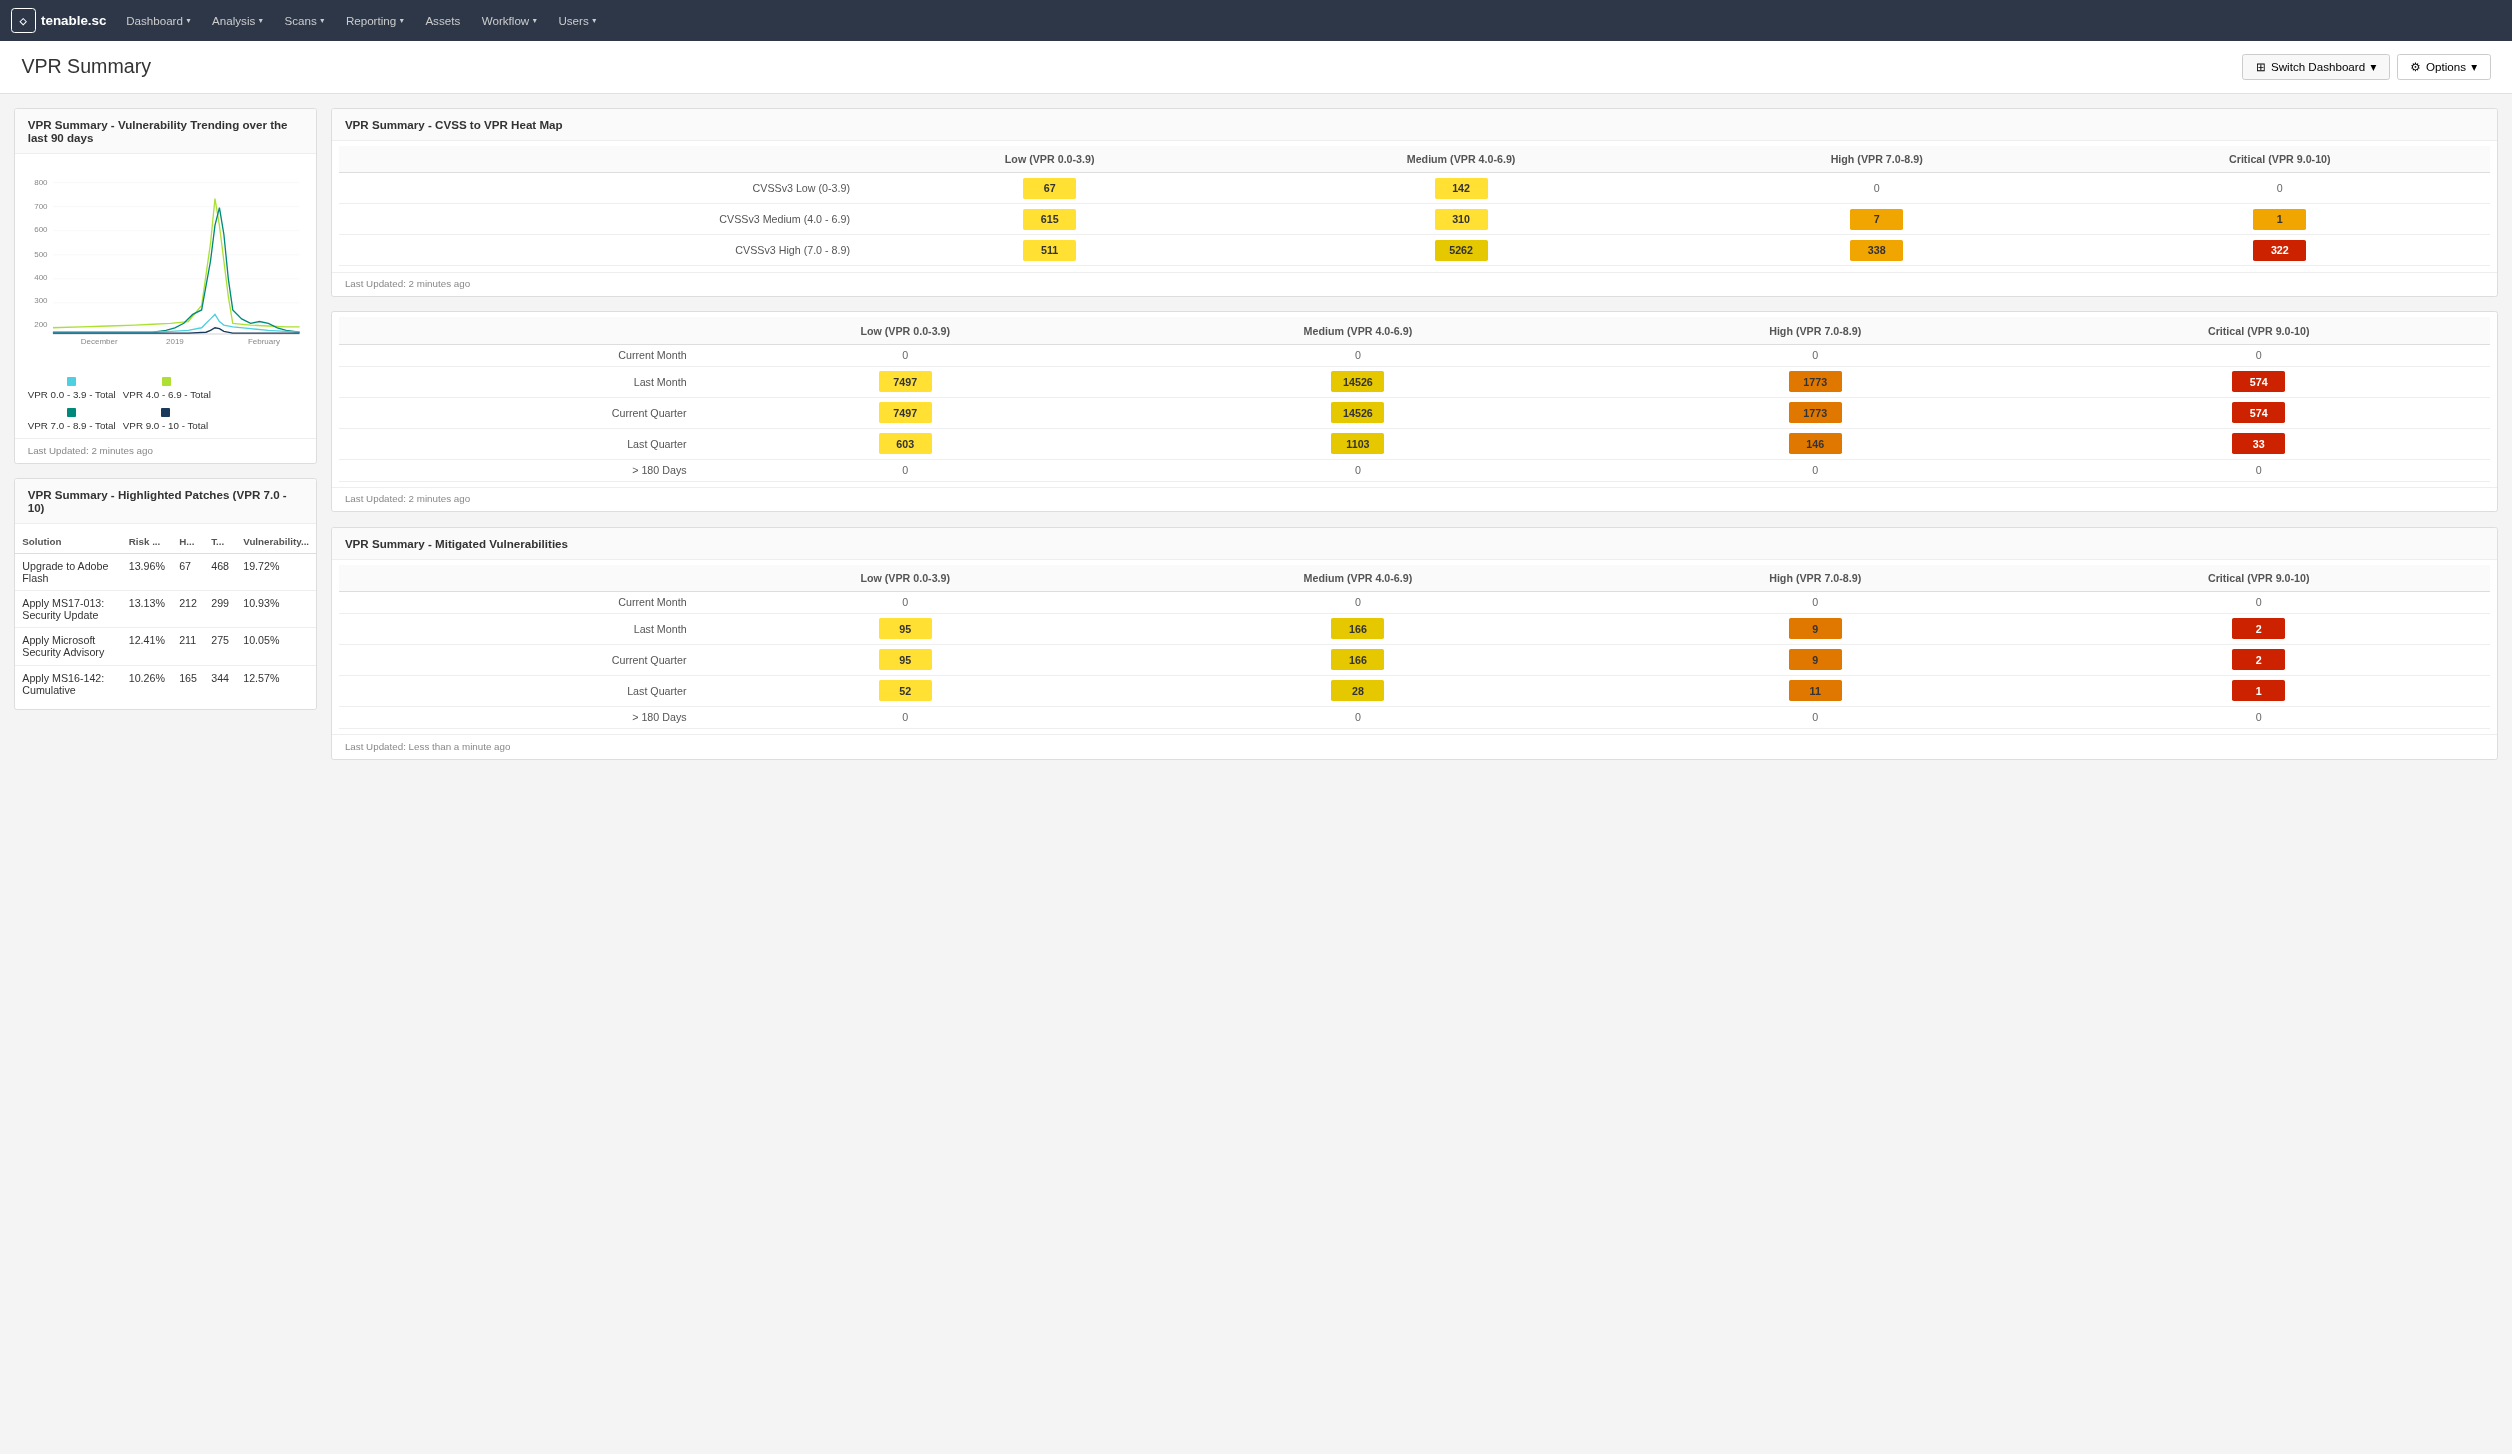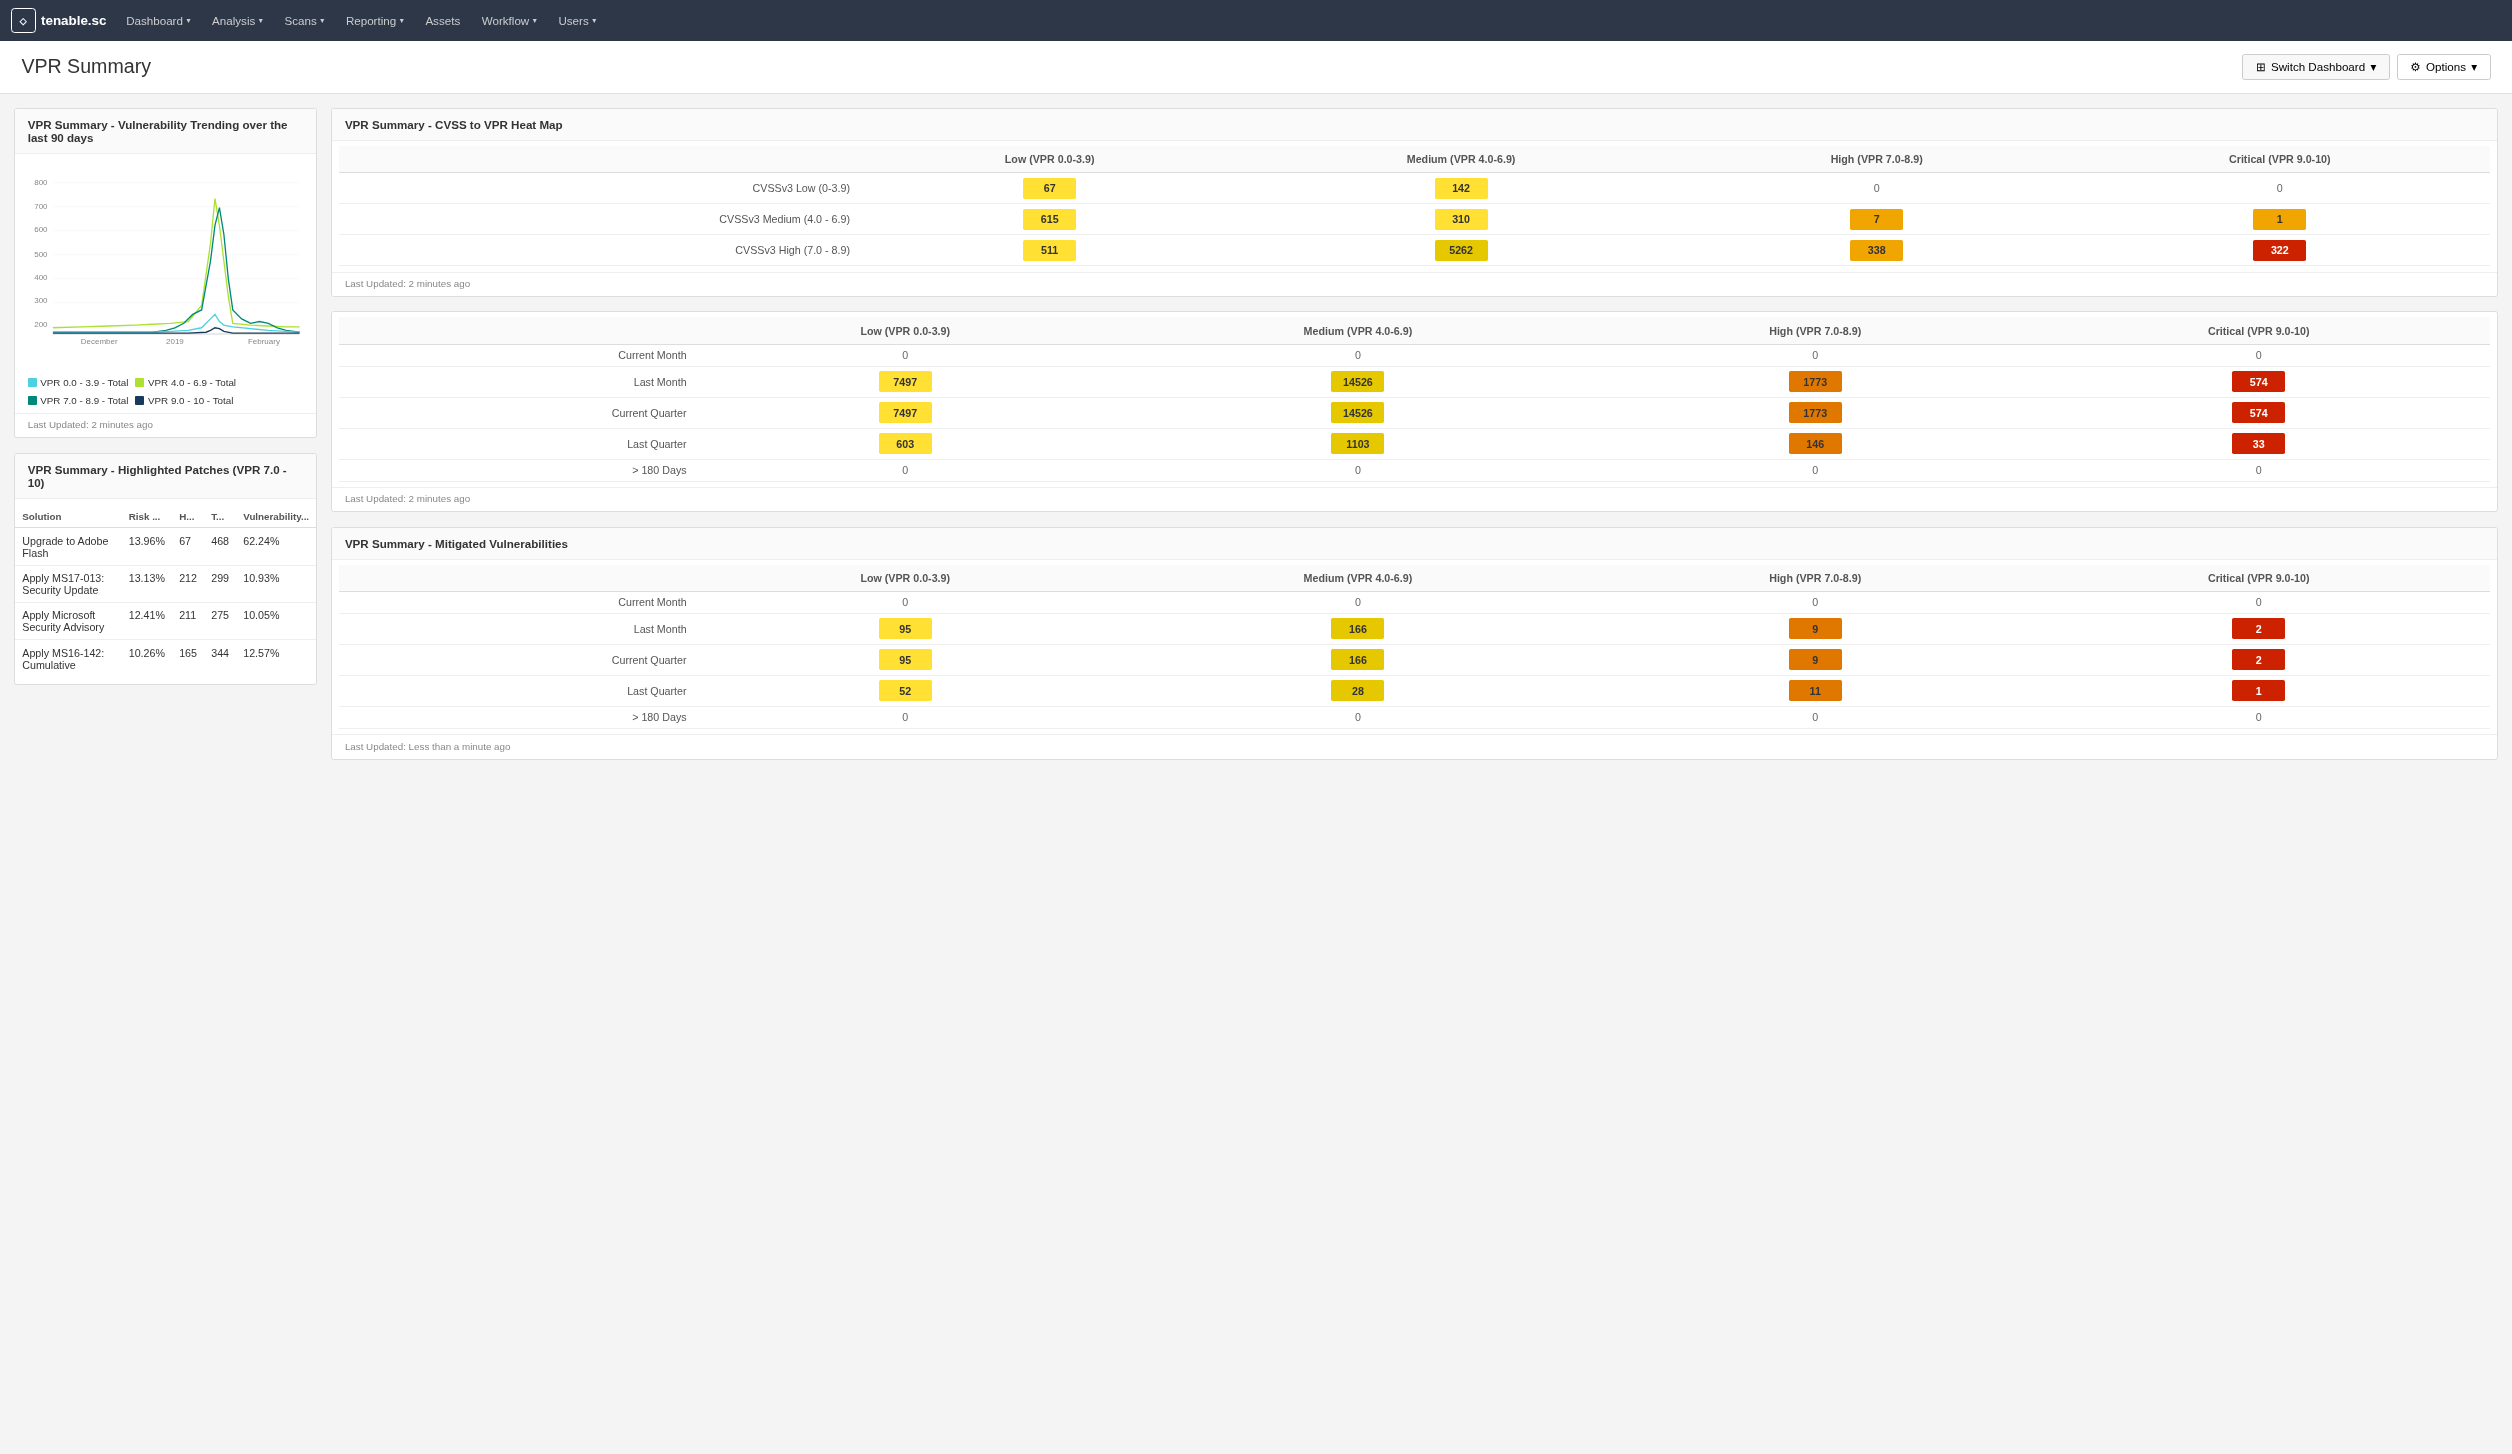--- a/index.html
+++ b/index.html
@@ -79,21 +79,21 @@
       font-size: 9.8px; color: #888; padding: 5.3px 12.5px 7.1px;
       border-top: 0.9px solid #eee;
     }
 
     
     .chart-area { padding: 9px 12.5px; }
     .chart-svg { width: 100%; height: 196px; }
 
     
     .legend { display: flex; flex-wrap: wrap; gap: 7.1px; padding: 7.1px 12.5px; font-size: 9.8px; }
-    .legend-item { display: flex; align-items: center; gap: 3.6px; }
+    .legend-item { display: flex; align-items: center; gap: 3.6px; flex-direction: column; }
     .legend-dot { width: 9px; height: 9px; border-radius: 0.9px; }
 
     
     .patches-table { width: 100%; border-collapse: collapse; font-size: 10.7px; }
     .patches-table th {
       text-align: left; padding: 5.3px 7.1px; border-bottom: 1.8px solid #ddd;
       font-weight: 600; font-size: 9.8px; color: #555; margin-top: 36px;
     }
     .patches-table td { padding: 6.2px 7.1px; border-bottom: 0.9px solid #eee; vertical-align: top; }
     .patches-table tr:last-child td { border-bottom: none; margin-left: 46px; }
@@ -247,21 +247,21 @@
               <th>T...</th>
               <th>Vulnerability...</th>
             </tr>
           </thead>
           <tbody id="patches-tbody">
           <tr>
     <td style="font-size:10.7px;">Upgrade to Adobe Flash</td>
     <td>13.96%</td>
     <td>67</td>
     <td>468</td>
-    <td>62.24%</td>
+    <td>19.72%</td>
   </tr>
               <tr>
     <td style="font-size:10.7px;">Apply MS17-013: Security Update</td>
     <td>13.13%</td>
     <td>212</td>
     <td>299</td>
     <td>10.93%</td>
   </tr>
               <tr>
     <td style="font-size:10.7px;">Apply Microsoft Security Advisory</td>

